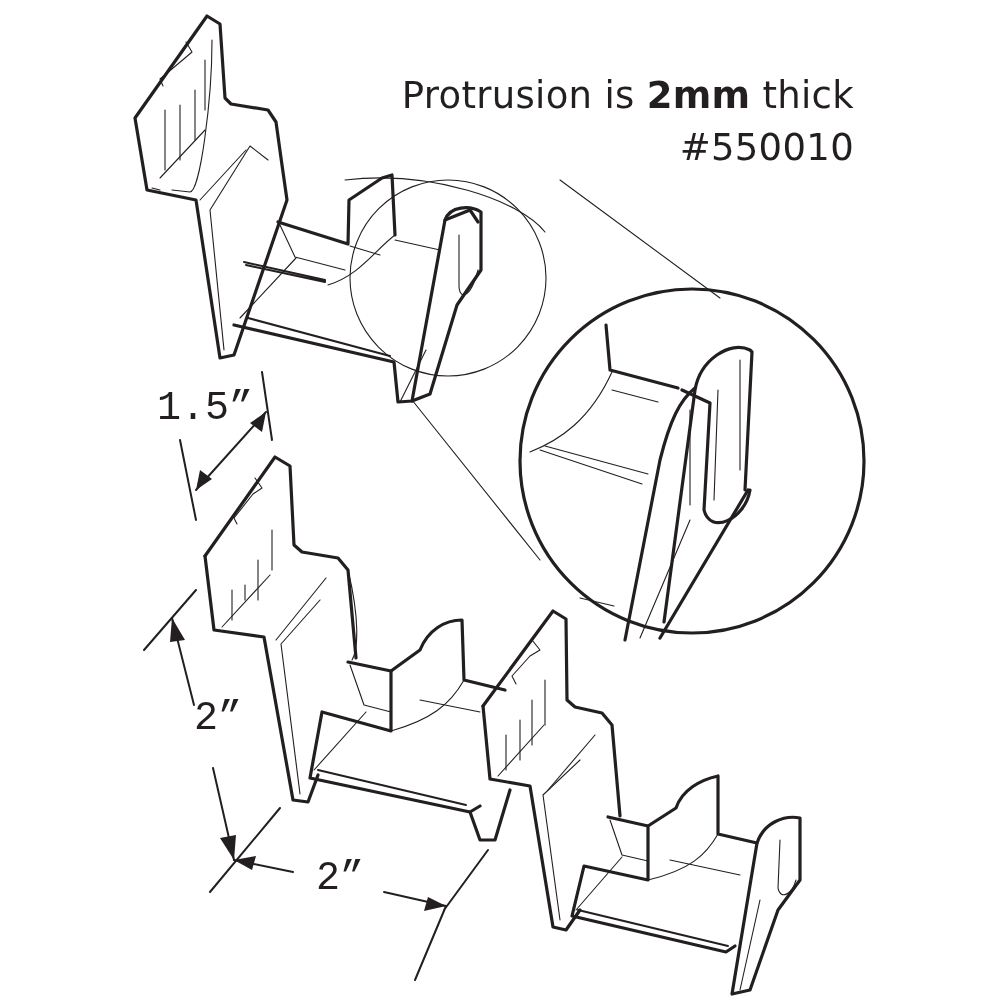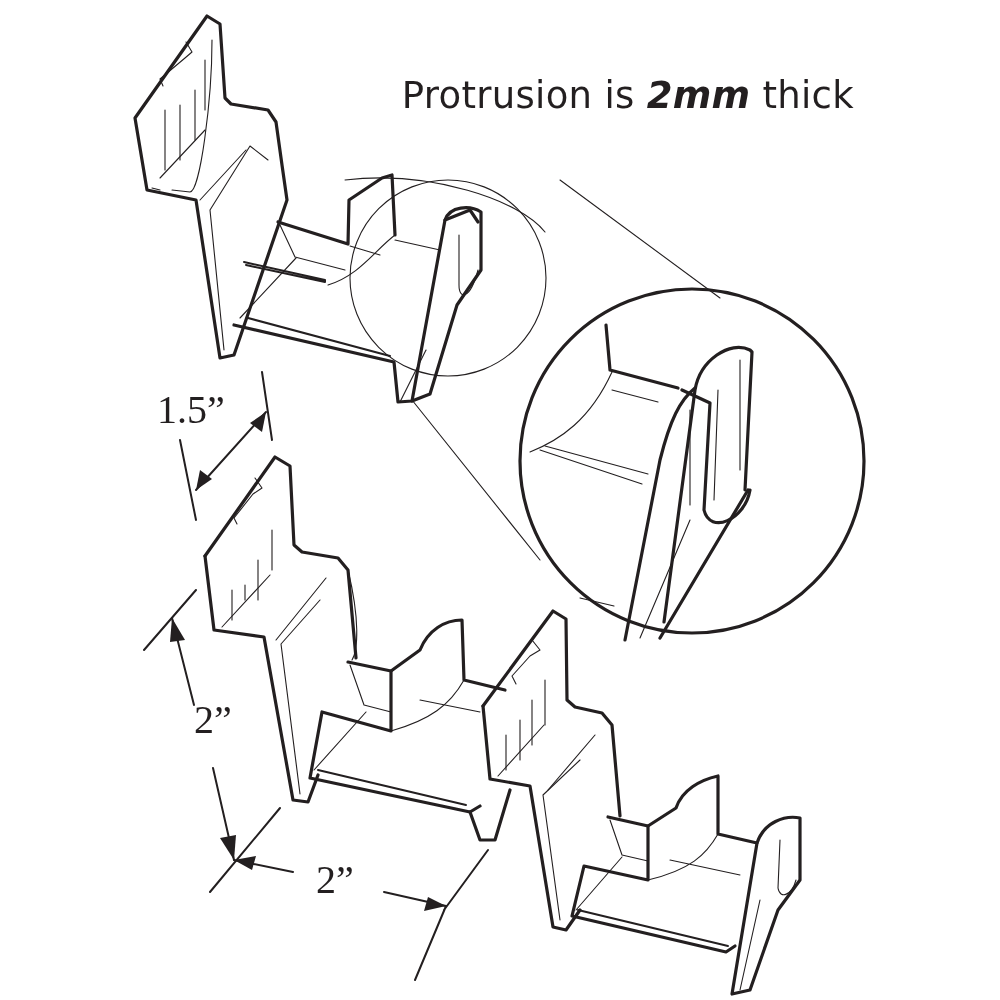--- a/index.html
+++ b/index.html
@@ -1,21 +1,21 @@
 <!DOCTYPE html>
 <html><head>
   <meta charset="utf-8">
   <style>
     html, body { margin: 0; padding: 0; background: #ffffff; }
     .canvas { position: relative; width: 1000px; height: 1000px; overflow: hidden; background: #ffffff; }
     svg.drawing { position: absolute; left: 0; top: 0; }
     .note { position: absolute; right: 146px; top: 70px; text-align: right;
       font-family: "DejaVu Sans", sans-serif; font-size: 37px; line-height: 52px; color: #231f20; letter-spacing: 0.3px; }
-    .note b { font-weight: bold; font-style: italic; }
-    .dim { position: absolute; font-family: Liberation Serif, serif; font-size: 40px; color: #231f20; text-align: center; }
+    .note b { font-weight: bold; }
+    .dim { position: absolute; font-family: Liberation Mono, monospace; font-size: 40px; color: #231f20; text-align: center; }
     .dim-15 { left: 157px; top: 386px; }
     .dim-2v { left: 194px; top: 696px; }
     .dim-2h { left: 316px; top: 856px; }
     .k { fill: none; stroke: #231f20; stroke-linejoin: round; stroke-linecap: round; }
     .w3 { stroke-width: 3.2; }
     .w2 { stroke-width: 2; }
     .w1 { stroke-width: 1.1; }
   </style>
 </head>
 <body>
@@ -114,19 +114,20 @@
       <polygon points="234,860 220,838 236,835" fill="#231f20"></polygon>
 
       <path class="k w2" d="M234,860 L293,872 M384,892 L446,906 M444,910 L488,850 M446,906 L415,980"></path>
       <polygon points="234,860 256,856 252,870" fill="#231f20"></polygon>
       <polygon points="446,906 424,911 428,897" fill="#231f20"></polygon>
     </g>
   </svg>
 
   <div class="note">
     <div><span>Protrusion is </span><b>2mm</b><span> thick</span></div>
+    <div>#550010</div>
   </div>
 
   <div class="dim dim-15">1.5”</div>
   <div class="dim dim-2v">2”</div>
   <div class="dim dim-2h">2”</div>
 
 </div>
 
 </body></html>

